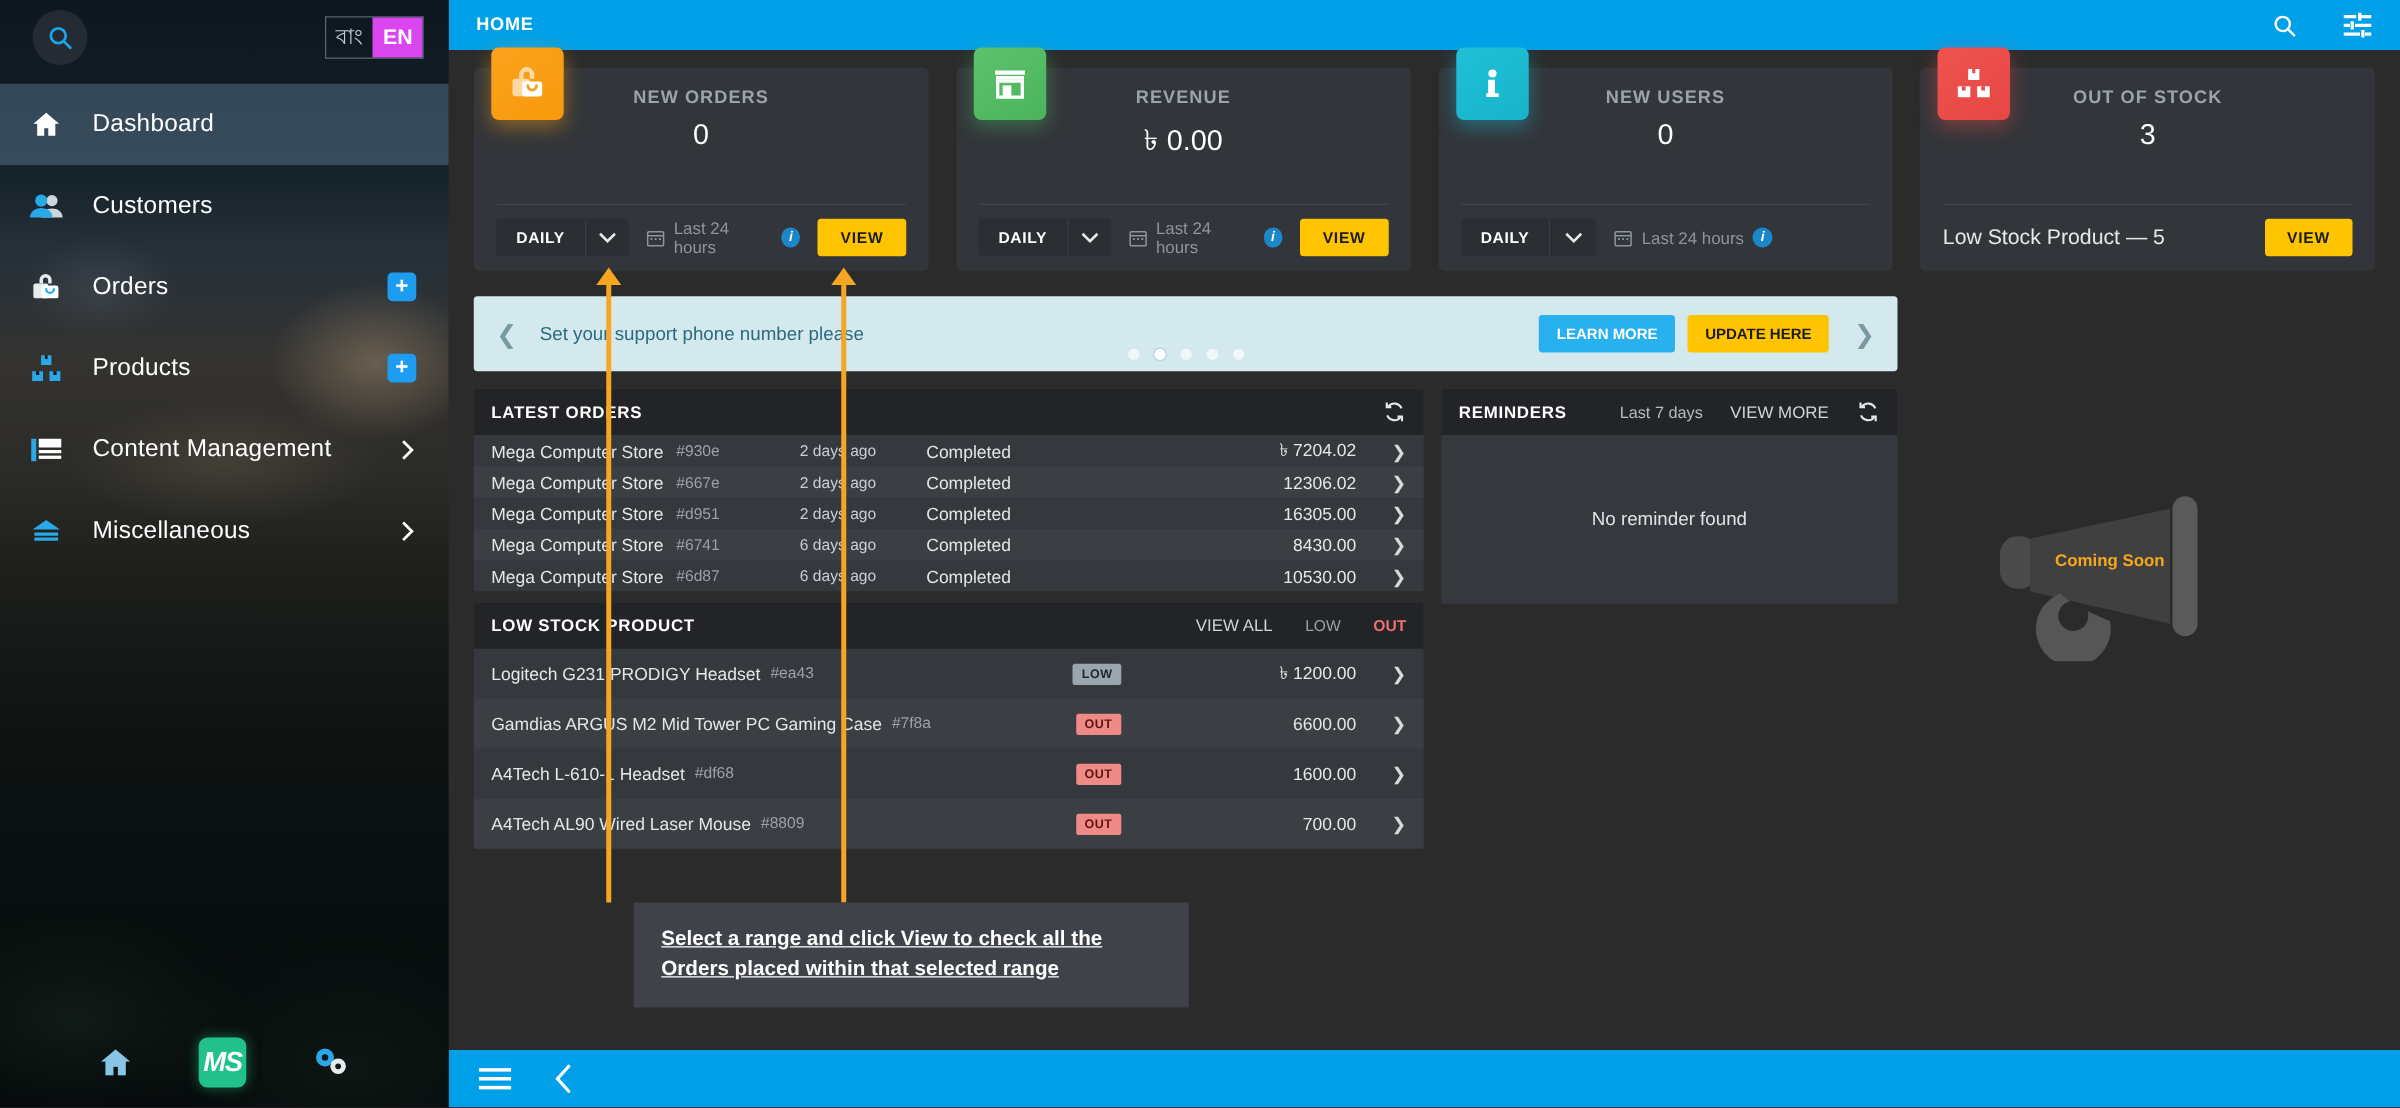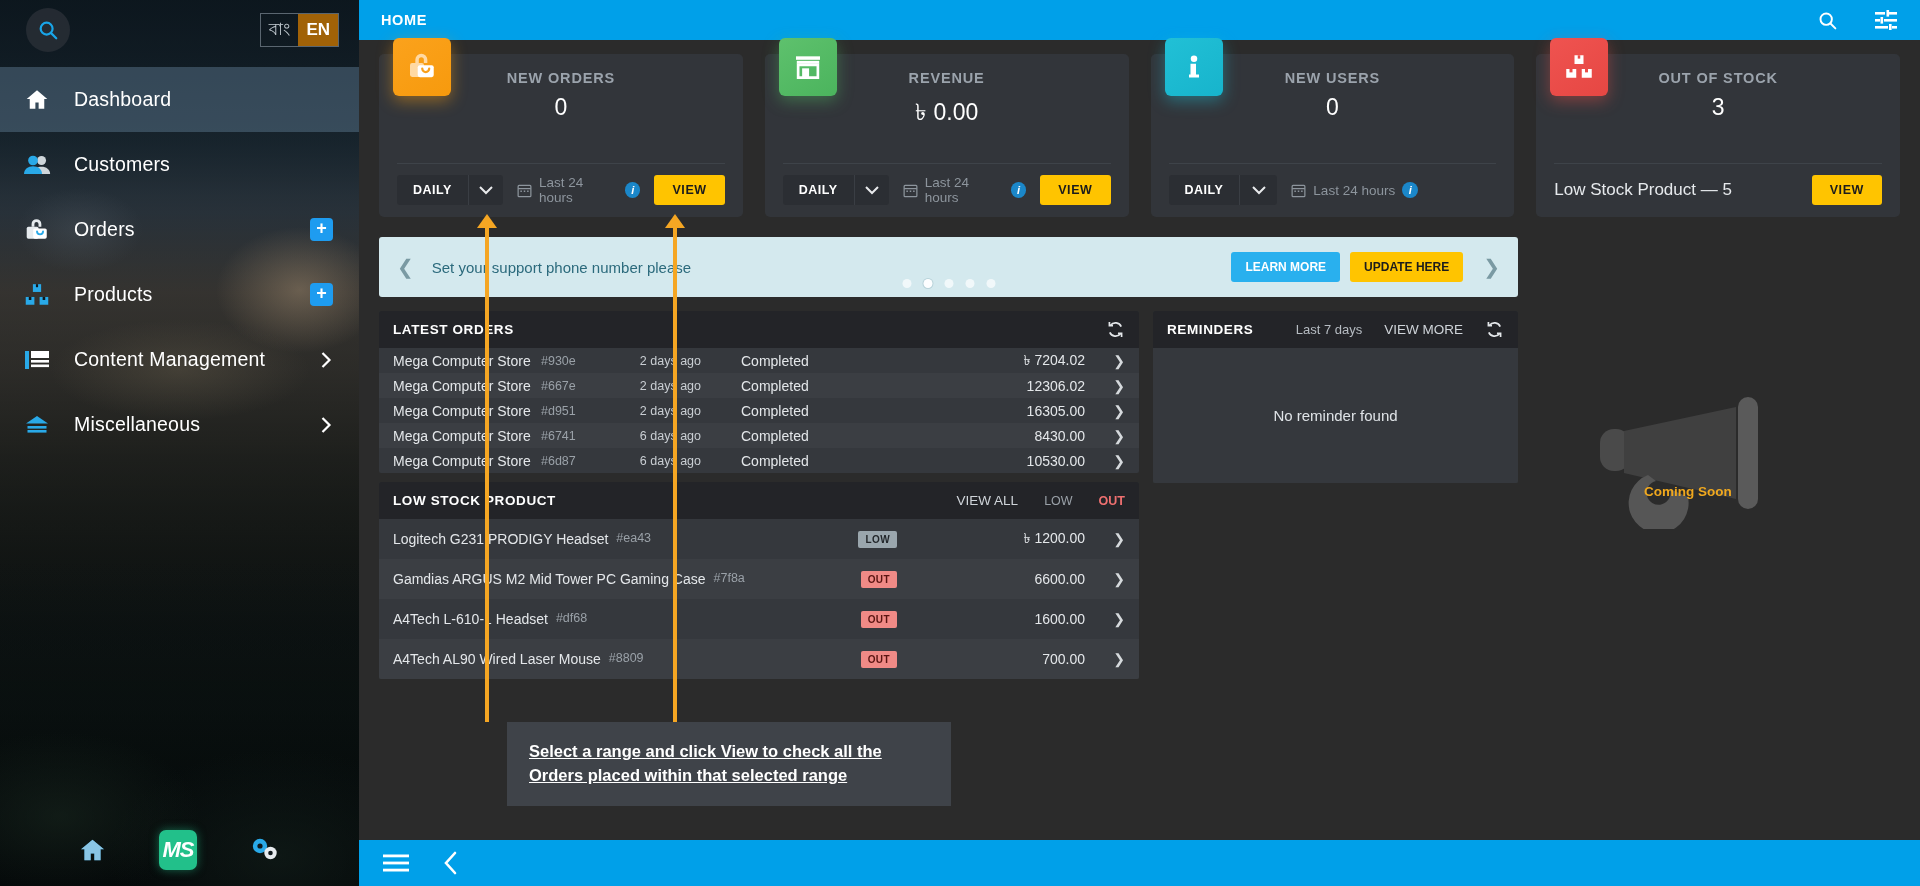--- a/index.html
+++ b/index.html
@@ -48,21 +48,21 @@
   }
   .lang-toggle {
     margin-left: auto; display: flex; border: 1px solid #5a6670; height: 34px;
     align-items: stretch; margin-right: 2px;
   }
   .lang-opt {
     display: flex; align-items: center; justify-content: center;
     padding: 0 8px; font-size: 17px; color: #c3ccd2; cursor: pointer;
     min-width: 30px;
   }
-  .lang-opt.active { background: #a16207; color: #fff; font-weight: 600; text-align: center; }
+  .lang-opt.active { background: #d946ef; color: #fff; font-weight: 600; text-align: center; }
 
   .nav { margin-top: 8px; }
   .nav-item {
     display: flex; align-items: center; height: 65px;
     padding: 0 26px 0 24px; cursor: pointer; position: relative;
     color: #ffffff;
   }
   .nav-item.active { background: rgba(96,124,148,.46); }
   .nav-ico { width: 34px; display:flex; align-items:center; justify-content:flex-start; margin-right: 16px; }
   .nav-label { font-size: 19.5px; letter-spacing: .2px; }
@@ -213,21 +213,21 @@
   .badge.out { background: #f08a86; color: #5a1512; }
   .ls-amt { width: 210px; text-align: right; padding-right: 22px; }
 
   .reminder-body {
     background: #35383d; height: 135px; display: flex; align-items: center; justify-content: center;
     color: #dfe3e7; font-size: 15px;
   }
 
   .megaphone { position: absolute; right: 52px; top: 68px; width: 262px; height: 150px; }
   .mega-label {
-    position: absolute; left: 58px; top: 62px; color: #f0a81e; font-size: 13.5px; font-weight: 600; margin-top: 43px;
+    position: absolute; left: 58px; top: 62px; color: #f0a81e; font-size: 13.5px; font-weight: 600;
   }
 
   
   .arrow-line { position: absolute; width: 4px; background: #f5a623; z-index: 40; }
   .arrow-head {
     position: absolute; width: 0; height: 0; z-index: 40;
     border-left: 10px solid transparent; border-right: 10px solid transparent;
     border-bottom: 14px solid #f5a623;
   }
   .tooltip {

